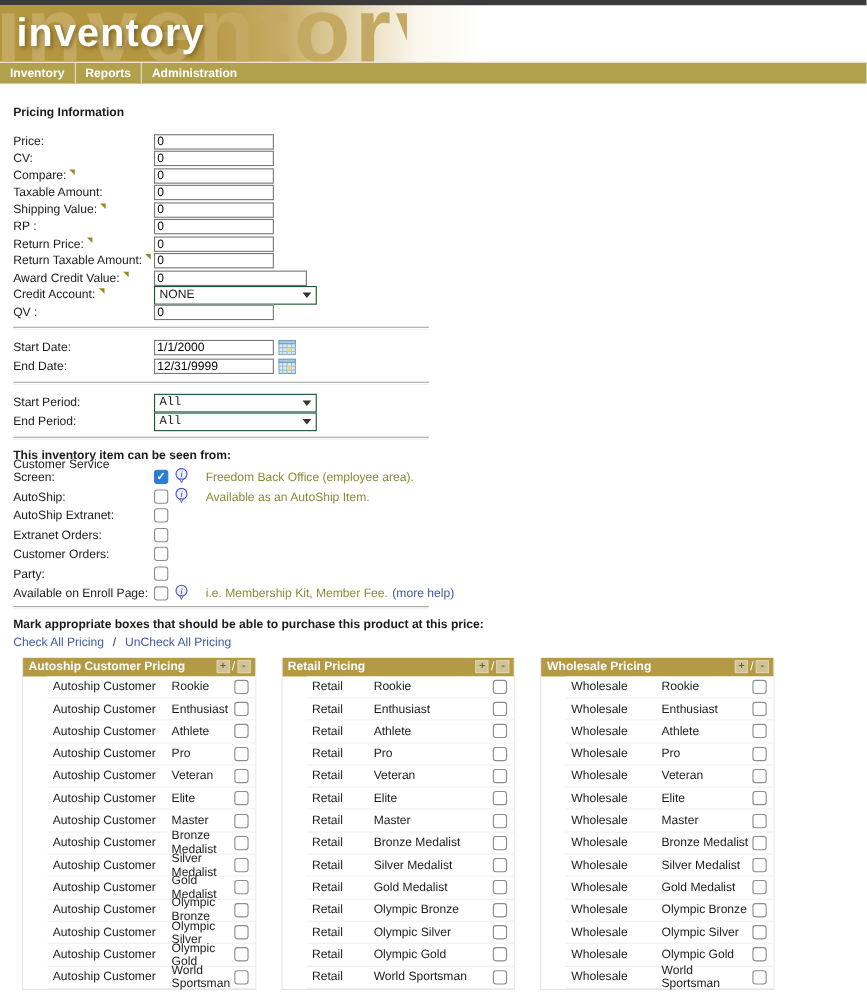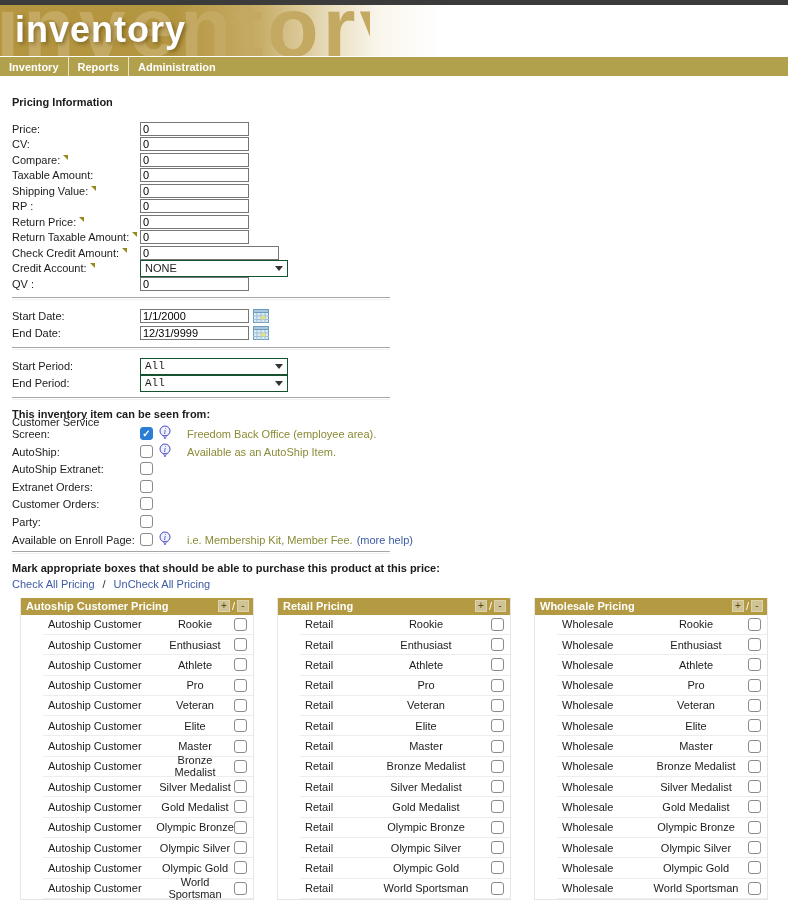--- a/index.html
+++ b/index.html
@@ -45,32 +45,32 @@
   .cb.checked{background:var(--check);border-color:var(--check);}
   .cb.checked::after{content:"✓";color:#fff;font-size:10px;font-weight:bold;line-height:10px;}
   .infoicon{margin-left:6px;display:inline-flex;flex:none;}
   .note{margin-left:16px;color:var(--olive);}
   .vlink{margin-left:4px;color:var(--link);text-decoration:none;cursor:pointer;}
   
   .links-row{height:16px;display:flex;margin:4px 0 2px 0;}
   .links-row a{color:var(--link);text-decoration:none;cursor:pointer;}
   .slash{margin:0 8px;color:#2c2c50;}
   
-  .tables{display:flex;gap:23px;margin:4px 0 0 8px;width:748px;}
+  .tables{display:flex;gap:23px;margin:4px 0 0 8px;width:684px;}
   .ptable{flex:1;border:1px solid #e6e6e6;border-top:none;}
   .phead{height:17px;background:var(--tblhead);color:#fff;font-weight:bold;display:flex;
          align-items:center;padding:0 4px 0 5px;}
   .hctrl{margin-left:auto;display:flex;align-items:center;gap:2px;font-weight:normal;color:#fff;}
   .hbtn{width:10px;height:10px;background:#cfc395;border:1px solid #ddd3ab;color:#55490f;
         font-size:10px;line-height:9px;text-align:center;cursor:pointer;}
   .prow{height:19.3px;display:flex;align-items:center;border-bottom:1px solid #ededed;
         padding:0 6px 0 5px;background:#fff;margin-left:22px;}
   .c1{flex:none;}
   .t0 .c1{width:108px;} .t1 .c1{width:56px;} .t2 .c1{width:82px;}
-  .c2{flex:1;text-align:center;}
+  .c2{flex:1;}
 </style>
 </head>
 <body>
 
 <div class="page">
   <div class="topbar"></div>
   <div class="banner">
     <div class="wmclip">
       <span class="watermark">inventory</span>
     </div>
@@ -111,21 +111,21 @@
         </div>
         <div class="frow">
           <span class="flabel"><span>Return Price:</span><span class="marker"></span></span>
           <input class="txt" type="text" value="0" style="">
         </div>
         <div class="frow">
           <span class="flabel"><span>Return Taxable Amount:</span><span class="marker"></span></span>
           <input class="txt" type="text" value="0" style="">
         </div>
         <div class="frow">
-          <span class="flabel"><span>Check Credit Amount:</span><span class="marker"></span></span>
+          <span class="flabel"><span>Award Credit Value:</span><span class="marker"></span></span>
           <input class="txt wide" type="text" value="0" style="">
         </div>
         <div class="frow">
           <span class="flabel"><span>Credit Account:</span><span class="marker"></span></span>
           <div class="sel">
             <span>NONE</span>
             <span class="chev"></span>
           </div>
         </div>
         <div class="frow">

